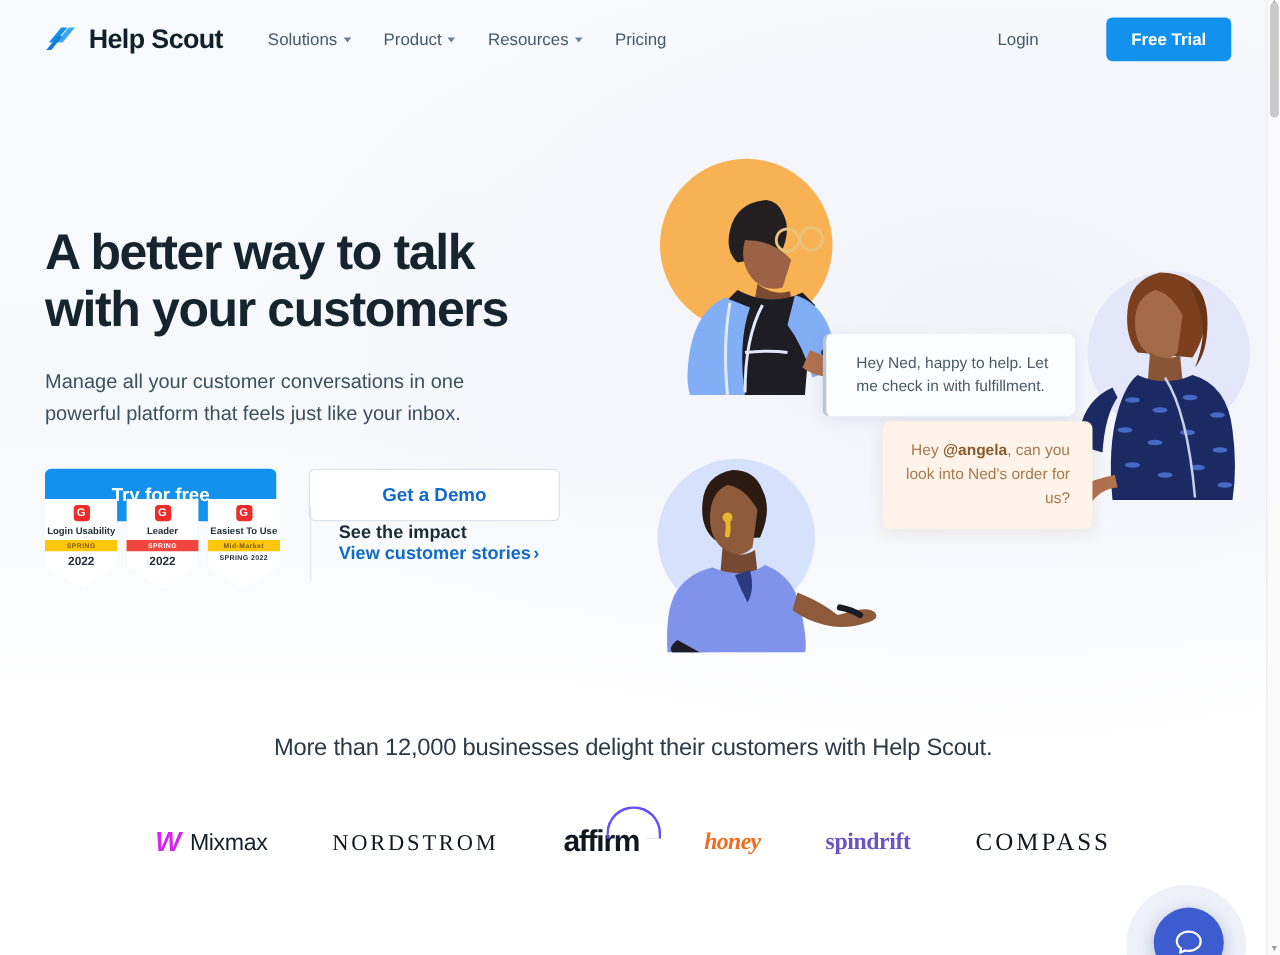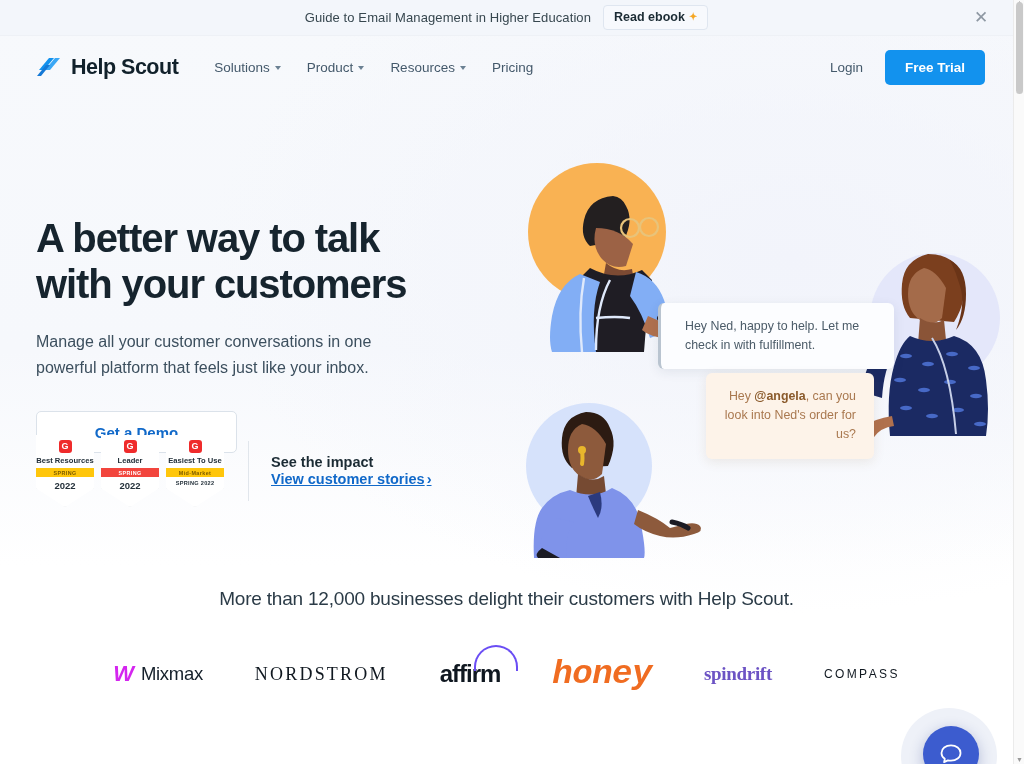--- a/index.html
+++ b/index.html
@@ -127,20 +127,21 @@
   .btn-trial {
     background: #1292ee;
     color: #fff;
     font-size: 13.5px;
     font-weight: bold;
     border: none;
     border-radius: 5px;
     padding: 10px 20px;
     cursor: pointer;
     font-family: inherit;
+    margin-left: 32px;
   }
 
   
   .hero { position: relative; height: 480px; }
   .hero-copy { position: absolute; left: 36px; top: 118px; width: 430px; }
   h1.hero-title {
     font-size: 40px;
     line-height: 1.14;
     font-weight: bold;
     letter-spacing: -1.1px;
@@ -220,42 +221,42 @@
     text-align: center;
     line-height: 1.1;
   }
   .badge-year.small { font-size: 5.6px; letter-spacing: .3px; margin-top: 3px; }
   .proof-divider { width: 1px; height: 60px; background: #e1e6ec; margin: 0 22px 0 24px; }
   .impact-label { font-size: 14.5px; font-weight: bold; color: #1b2b34; }
   .impact-link {
     font-size: 14.5px; font-weight: bold;
     color: #1169c9;
     cursor: pointer;
-    display: inline-flex; gap: 2px; align-items: center; text-decoration: underline;
+    display: inline-flex; gap: 2px; align-items: center;
   }
 
   
   .illus { position: absolute; left: 470px; top: 50px; width: 560px; height: 420px; }
   .blob { position: absolute; border-radius: 50%; }
   .blob-orange { left: 58px; top: 15px; width: 138px; height: 138px; background: #f9b253; }
   .blob-lilac { left: 400px; top: 105px; width: 130px; height: 130px; background: #e4e7fa; }
   .blob-sky { left: 56px; top: 255px; width: 126px; height: 126px; background: #d6e2fb; }
 
   .bubble {
     position: absolute;
     background: #fcfdff;
     border-radius: 6px;
     box-shadow: 0 3px 12px rgba(30,50,80,.09);
     padding: 14px 18px;
     font-size: 12.4px;
     line-height: 1.55;
     color: #4b5b68;
   }
   .bubble-1 { left: 212px; top: 50px; width: 200px; }
-  .bubble-2 { left: 188px; top: 155px; width: 236px; border-left: 3px solid #b9c4d0; padding-left: 24px; }
+  .bubble-2 { left: 188px; top: 155px; width: 202px; border-left: 3px solid #b9c4d0; padding-left: 24px; }
   .bubble-3 {
     left: 236px; top: 225px; width: 168px;
     background: #fdf3e9;
     color: #a9784f;
     box-shadow: 0 3px 12px rgba(120,80,30,.10);
     text-align: right;
   }
   .bubble-3 b { color: #8a5a2b; }
 
   .figure { position: absolute; }
@@ -282,23 +283,23 @@
   .mixmax-text { font-size: 18.5px; color: #15202b; letter-spacing: -.3px; }
   .cust-nordstrom { font-size: 18px; letter-spacing: 2.2px; color: #101820; font-family: "Liberation Serif", serif; }
   .cust-affirm { position: relative; font-size: 24px; font-weight: bold; color: #0f1720; letter-spacing: -1px; }
   .affirm-arc {
     position: absolute; left: 34px; top: -9px;
     width: 44px; height: 26px;
     border: 2.5px solid #6a4df4;
     border-bottom: none;
     border-radius: 26px 26px 0 0;
   }
-  .cust-honey { font-size: 34px; color: #f06c21; font-family: Liberation Mono, monospace; font-style: italic; font-weight: bold; letter-spacing: -.5px; }
+  .cust-honey { font-size: 19px; color: #f06c21; font-family: Liberation Serif, serif; font-style: italic; font-weight: bold; letter-spacing: -.5px; }
   .cust-spindrift { font-size: 19px; font-weight: bold; color: #6c53c4; font-family: "Liberation Serif", serif; letter-spacing: -.3px; }
-  .cust-compass { font-size: 12px; letter-spacing: 2.4px; color: #101820; }
+  .cust-compass { font-size: 20px; letter-spacing: 2.4px; color: #101820; font-family: Liberation Serif, serif; }
 
   
   .chat-widget {
     position: absolute;
     right: 34px; bottom: -18px;
     width: 56px; height: 56px;
     border-radius: 50%;
     background: #3c5ccf;
     box-shadow: 0 4px 14px rgba(40,60,140,.3);
     display: flex; align-items: center; justify-content: center;
@@ -311,28 +312,20 @@
     width: 96px; height: 96px;
     border-radius: 50%;
     background: #eef1f8;
   }
 </style>
 </head>
 <body>
 
 <div class="page">
 
-  <div class="banner">
-    <span class="banner-text">Guide to Email Management in Higher Education</span>
-    <span class="banner-cta">
-      <span>Read ebook</span>
-      <span class="sparkle">✦</span>
-    </span>
-    <span class="banner-close">✕</span>
-  </div>
 
   <div class="nav">
     <div class="logo">
       <svg class="logo-mark" viewBox="0 0 28 22">
         <path d="M3 14 L13 2 L18 2 L8 14 Z" fill="#1292ee"></path>
         <path d="M9 14 L19 2 L24 2 L14 14 Z" fill="#3aa7f5"></path>
         <path d="M1 20 L10 9 L14 9 L5 20 Z" fill="#1579d6"></path>
       </svg>
       <span class="logo-text">Help Scout</span>
     </div>
@@ -359,29 +352,30 @@
 
   <div class="hero">
 
     <div class="hero-copy">
       <h1 class="hero-title">
         <span>A better way to talk</span><br>
         <span>with your customers</span>
       </h1>
       <p class="hero-sub">Manage all your customer conversations in one powerful platform that feels just like your inbox.</p>
       <div class="hero-buttons">
+        <button class="btn-primary">Try for free</button>
         <button class="btn-secondary">Get a Demo</button>
       </div>
     </div>
 
     <div class="proof">
       <div class="badges">
         <div class="badge">
           <div class="g2">G</div>
-          <div class="badge-title">Best Resources</div>
+          <div class="badge-title">Login Usability</div>
           <div class="badge-band band-yellow">SPRING</div>
           <div class="badge-year">2022</div>
         </div>
         <div class="badge">
           <div class="g2">G</div>
           <div class="badge-title">Leader</div>
           <div class="badge-band band-red">SPRING</div>
           <div class="badge-year">2022</div>
         </div>
         <div class="badge">

